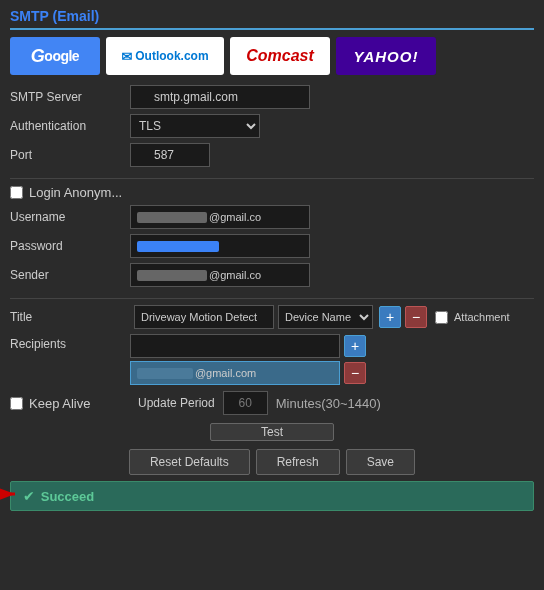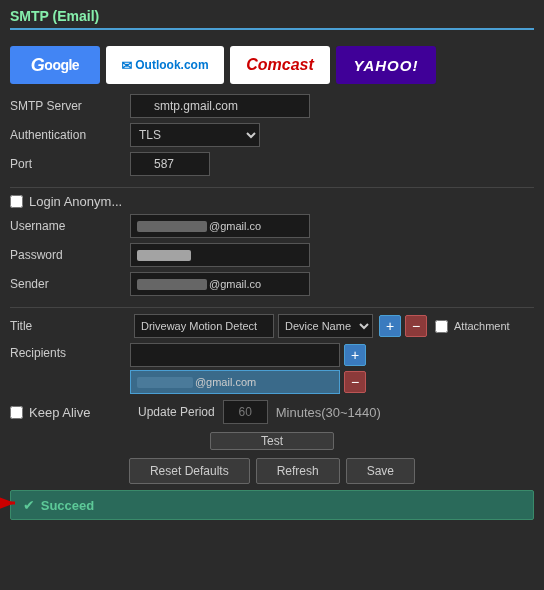--- a/index.html
+++ b/index.html
@@ -14,24 +14,24 @@
     }
     .panel {
       width: 544px;
       height: 590px;
       background: #2b2b2b;
       padding: 8px 10px 8px 10px;
       display: flex;
       flex-direction: column;
     }
     .panel-title {
-      color: #86efac;
+      color: #3b82f6;
       font-size: 14px;
       font-weight: bold;
-      margin-bottom: 16px;
+      margin-bottom: 7px;
       border-bottom: 2px solid #4a9fd4;
       padding-bottom: 4px;
     }
     .provider-row {
       display: flex;
       gap: 6px;
       margin-bottom: 10px;
     }
     .provider-btn {
       height: 38px;
@@ -343,21 +343,21 @@
     <span class="form-label">Username</span>
     <div style="display:flex;align-items:center;background:#1a1a1a;border:1px solid #555;height:24px;width:180px;padding:0 6px;">
       <span class="blurred-text" style="background:#666;color:transparent;padding:0 20px;font-size:10px;border-radius:2px;">hidden</span>
       <span style="color:#ccc;font-size:11px;margin-left:2px;">@gmail.co</span>
     </div>
   </div>
 
   <div class="form-row">
     <span class="form-label">Password</span>
     <div style="display:flex;align-items:center;background:#1a1a1a;border:1px solid #555;height:24px;width:180px;padding:0 6px;">
-      <span class="blurred-text" style="background:#a3a3a3;color:transparent;padding:0 18px;font-size:10px;border-radius:2px;">pwd</span>
+      <span class="blurred-text" style="background:#3b82f6;color:transparent;padding:0 32px;font-size:10px;border-radius:2px;">pwd</span>
     </div>
   </div>
 
   <div class="form-row">
     <span class="form-label">Sender</span>
     <div style="display:flex;align-items:center;background:#1a1a1a;border:1px solid #555;height:24px;width:180px;padding:0 6px;">
       <span class="blurred-text" style="background:#666;color:transparent;padding:0 20px;font-size:10px;border-radius:2px;">hidden</span>
       <span style="color:#ccc;font-size:11px;margin-left:2px;">@gmail.co</span>
     </div>
   </div>

